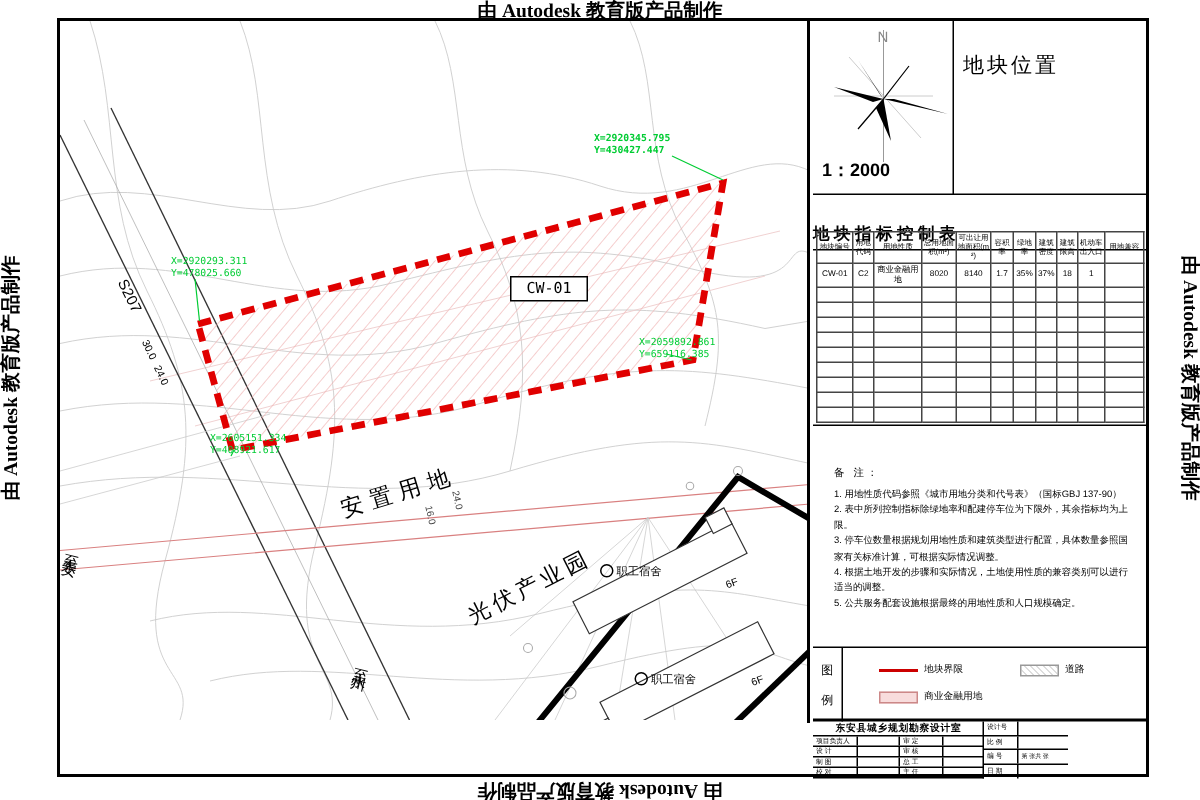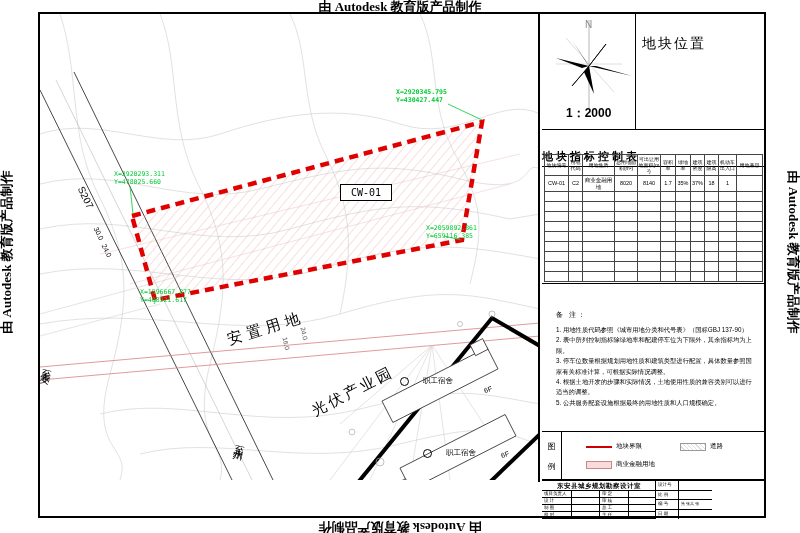--- a/index.html
+++ b/index.html
@@ -32,40 +32,40 @@
             transform:rotate(-27deg); font-weight:500; }
   #cw01 { left:300px; top:170px; width:52px; height:17px; background:#fff;
           border:1px solid #000; text-align:center; font-size:10px; line-height:15px;
           font-family:"DejaVu Sans Mono", monospace; }
   .gcoord { font-family:"DejaVu Sans Mono", monospace; font-size:6.5px;
             line-height:1.25; color:#00cc33; }
   #gc0 { left:356px; top:74px;font-weight:bold; }
   #gc1 { left:74px;  top:156px; }
   #gc2 { left:386px; top:210px; }
   #gc3 { left:100px; top:274px; }
-  .bldg-lbl { font-size:7.5px; display:flex; align-items:center; gap:14px; }
+  .bldg-lbl { font-size:7.5px; display:flex; gap:2px; }
   .bldg-lbl .circ { display:inline-block; width:9px; height:9px; border:1px solid #000;
                     border-radius:50%; }
   #dorm1 { left:360px; top:362px; } #dorm2 { left:383px; top:434px; }
   .flrs { font-size:7px; }
   #f1 { left:444px; top:372px; transform:rotate(-20deg);}
   #f2 { left:461px; top:437px; transform:rotate(-20deg);}
 
   .strip { position:absolute; left:0; top:468px; width:500px; height:34px;
            border-right:2px solid #000; border-top:2px solid #000;
            display:flex; align-items:center; justify-content:center; }
   .strip .t { font-family:"Liberation Serif", serif; font-weight:bold; font-size:17px;
               letter-spacing:1px; }
 
   .panel { position:absolute; left:502px; top:0; width:222px; height:502px; }
   .row1 { position:absolute; left:0; top:0; width:222px; height:116px;
           border-bottom:1px solid #000; }
   .northcell { position:absolute; left:0; top:0; width:94px; height:116px;
                border-right:1px solid #000; }
-  .scale { position:absolute; left:24px; bottom:8px; font-size:12px; font-weight:bold; }
+  .scale { position:absolute; left:6px; bottom:8px; font-size:12px; font-weight:bold; }
   .loccell { position:absolute; left:94px; top:0; width:128px; height:116px; }
   .loccell .t { position:absolute; left:6px; top:21px; font-size:14px; letter-spacing:2px; }
 
   .ttitle { position:absolute; left:0; top:132px; width:222px; height:21px;
             border-bottom:1px solid #000; text-align:left; font-size:11px;
             font-weight:bold; letter-spacing:3px; line-height:21px; }
   .tablewrap { position:absolute; left:0; top:137px; width:222px; height:133px;
                border-bottom:1px solid #000; padding:3px 2px; overflow:hidden; }
   table.ctl { border-collapse:collapse; width:218px; table-layout:fixed; }
   table.ctl th, table.ctl td { border:0.5px solid #444; font-weight:normal;
@@ -231,21 +231,21 @@
     </div>
     <div class="maplbl gcoord" id="gc1">
       <div>X=2920293.311</div>
       <div>Y=478025.660</div>
     </div>
     <div class="maplbl gcoord" id="gc2">
       <div>X=2059892.861</div>
       <div>Y=659116.385</div>
     </div>
     <div class="maplbl gcoord" id="gc3">
-      <div>X=1596667.877</div>
+      <div>X=2605151.334</div>
       <div>Y=408921.617</div>
     </div>
 
     <div class="maplbl bldg-lbl" id="dorm1">
       <span class="circ"></span>
       <span>职工宿舍</span>
     </div>
     <div class="maplbl flrs" id="f1">6F</div>
     <div class="maplbl bldg-lbl" id="dorm2">
       <span class="circ"></span>

